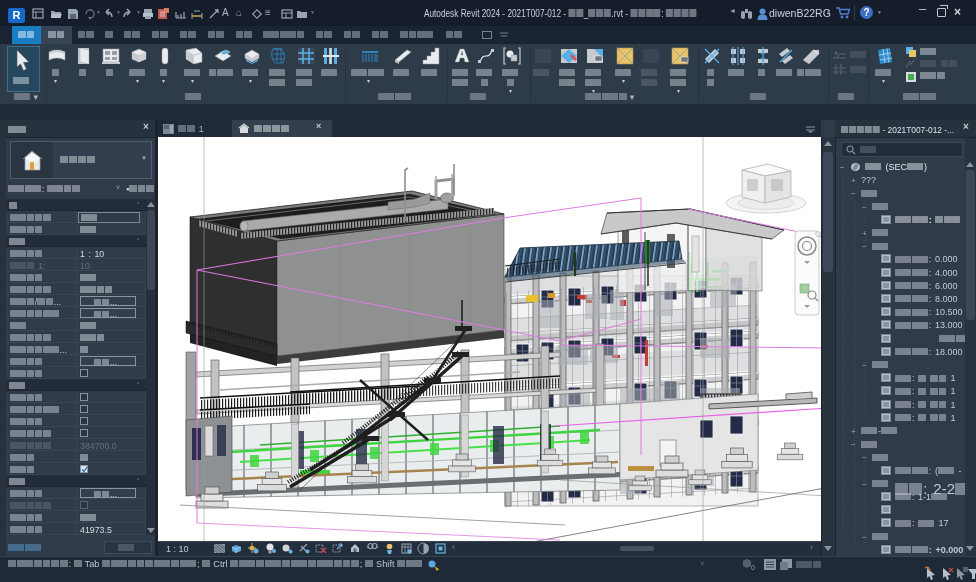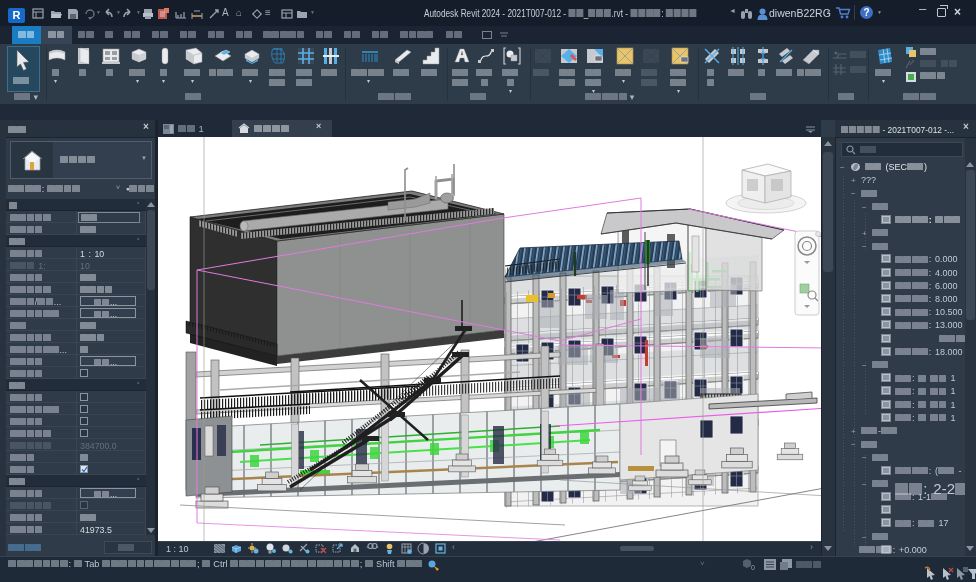--- a/index.html
+++ b/index.html
@@ -1026,21 +1026,21 @@
 <div class="ab" style="left:881px;top:505.1999999999997px;width:10px;height:9px;background:#b9c0c8;border:1px solid #7e8894"></div>
 <div class="ab" style="left:883px;top:507.1999999999997px;width:6px;height:5px;background:#8a93a0"></div>
 <div class="ab" style="left:895px;top:480px;font-size:15px;color:#c3cad3;white-space:nowrap;"><b class="c"></b><b class="c"></b>:<span class="sp"></span>2-2<b class="c"></b><b class="c"></b></div>
 <div class="ab" style="left:881px;top:518.3999999999997px;width:10px;height:9px;background:#b9c0c8;border:1px solid #7e8894"></div>
 <div class="ab" style="left:883px;top:520.3999999999997px;width:6px;height:5px;background:#8a93a0"></div>
 <div class="ab" style="left:895px;top:518.3999999999997px;font-size:9px;color:#c3cad3;white-space:nowrap;"><b class="c"></b><b class="c"></b>:<span class="sp"></span><b class="c"></b><b class="c"></b><span class="sp"></span>17</div>
 <div class="ab" style="left:862px;top:532.5999999999998px;font-size:8px;color:#9aa4af;white-space:nowrap;">−</div>
 <div class="ab" style="left:872px;top:531.5999999999998px;font-size:9px;color:#c3cad3;white-space:nowrap;"><b class="c"></b><b class="c"></b></div>
 <div class="ab" style="left:881px;top:544.7999999999998px;width:10px;height:9px;background:#b9c0c8;border:1px solid #7e8894"></div>
 <div class="ab" style="left:883px;top:546.7999999999998px;width:6px;height:5px;background:#8a93a0"></div>
-<div class="ab" style="left:859px;top:544.7999999999998px;font-size:9px;color:#c3cad3;white-space:nowrap;"><b class="c"></b><b class="c"></b><b class="c"></b><b class="c"></b>:<span class="sp"></span>+0.000</div>
+<div class="ab" style="left:895px;top:544.7999999999998px;font-size:9px;color:#c3cad3;white-space:nowrap;font-weight:bold;"><b class="c"></b><b class="c"></b><b class="c"></b><b class="c"></b>:<span class="sp"></span>+0.000</div>
 <div class="ab" style="left:965px;top:138px;width:11px;height:418px;background:#29333f"></div>
 <svg style="left:966px;top:162px" width="8" height="5" viewBox="0 0 8 5">
     <path d="M0 5 L4 0 L8 5 Z" fill="#8a93a0"></path>
   </svg>
 <svg style="left:966px;top:546px" width="8" height="5" viewBox="0 0 8 5">
     <path d="M0 0 L4 5 L8 0 Z" fill="#8a93a0"></path>
   </svg>
 <div class="ab" style="left:966px;top:170px;width:9px;height:150px;background:#3c4856;border-radius:3px"></div>
 <div class="ab" style="left:0px;top:556px;width:976px;height:26px;background:#1f2a38;border-top:1px solid #39434f"></div>
 <div class="ab" style="left:8px;top:559px;font-size:9.2px;color:#c0c8d0;white-space:nowrap;"><b class="c"></b><b class="c"></b><b class="c"></b><b class="c"></b><b class="c"></b><b class="c"></b><b class="c"></b>: <b class="c"></b> Tab <b class="c"></b><b class="c"></b><b class="c"></b><b class="c"></b><b class="c"></b><b class="c"></b><b class="c"></b><b class="c"></b><b class="c"></b><b class="c"></b><b class="c"></b>; <b class="c"></b> Ctrl <b class="c"></b><b class="c"></b><b class="c"></b><b class="c"></b><b class="c"></b><b class="c"></b><b class="c"></b><b class="c"></b><b class="c"></b><b class="c"></b><b class="c"></b><b class="c"></b><b class="c"></b><b class="c"></b><b class="c"></b>; <b class="c"></b> Shift <b class="c"></b><b class="c"></b><b class="c"></b></div>

